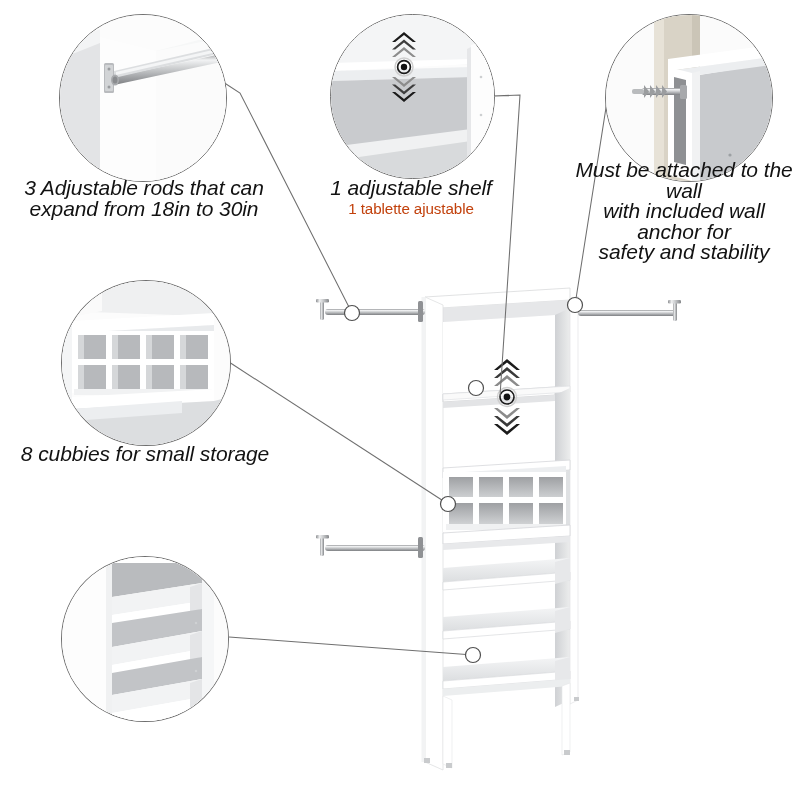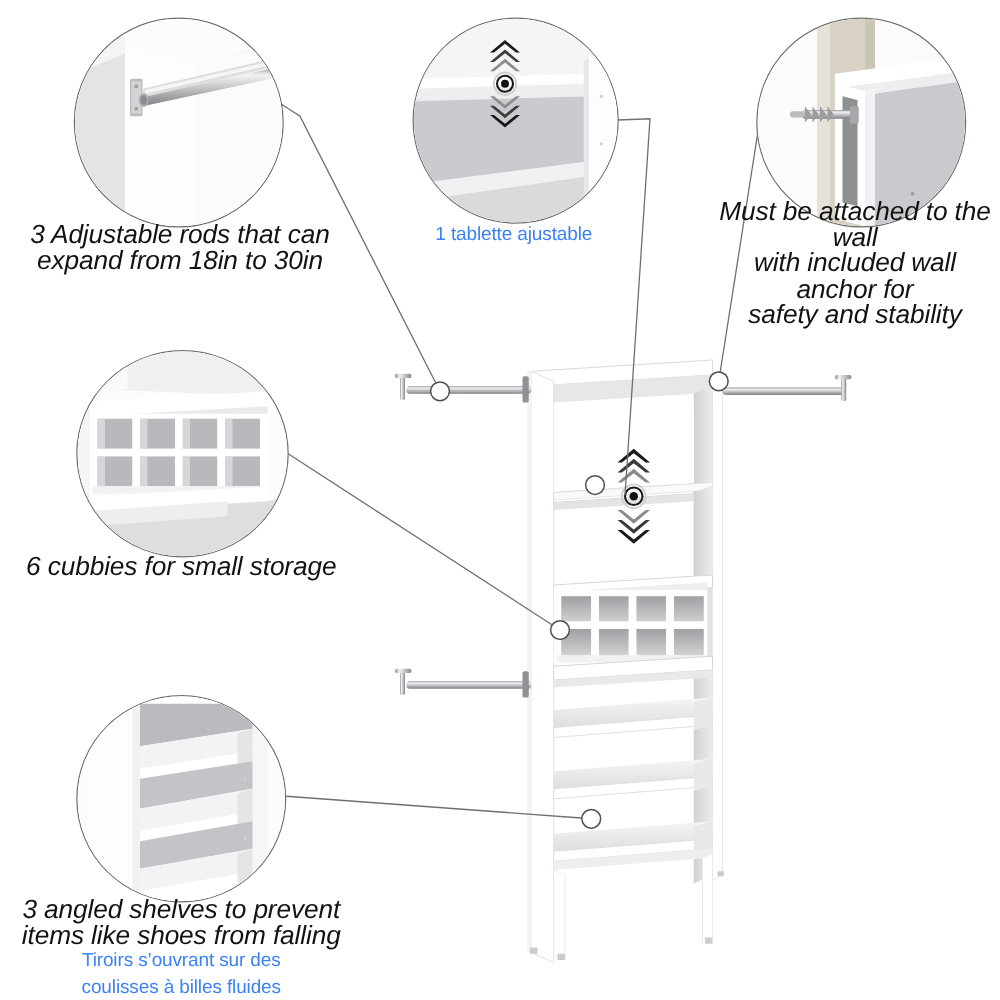--- a/index.html
+++ b/index.html
@@ -50,21 +50,21 @@
   .caption .en {
     color: #121212;
     font-size: 21px;
     line-height: 20.5px;
     font-weight: 400;
     letter-spacing: -0.1px;
     white-space: pre-line;
     font-style: italic;
   }
   .caption .fr {
-    color: #3b82f6;
+    color: #c2410c;
     font-size: 15.2px;
     line-height: 20.5px;
     font-weight: 400;
     letter-spacing: -0.1px;
     white-space: pre-line;
   }
 </style>
 </head>
 <body>
 
@@ -438,33 +438,28 @@
       <circle cx="134" cy="114" r="1.2" fill="#cfd1d3"></circle>
     </svg>
   </div>
 
   <div class="caption" style="left:14px; top:178px; width:260px;">
     <div class="en">3 Adjustable rods that can
 expand from 18in to 30in</div>
   </div>
 
   <div class="caption" style="left:316px; top:178px; width:190px;">
+    <div class="en">1 adjustable shelf</div>
     <div class="fr">1 tablette ajustable</div>
   </div>
 
   <div class="caption" style="left:572px; top:160px; width:224px;">
     <div class="en">Must be attached to the wall
 with included wall anchor for
 safety and stability</div>
   </div>
 
   <div class="caption" style="left:10px; top:444px; width:270px;">
-    <div class="en">6 cubbies for small storage</div>
-  </div>
-
-  <div class="caption" style="left:10px; top:718px; width:270px;">
-    <div class="en">3 angled shelves to prevent
-items like shoes from falling</div>
-    <div class="fr">Tiroirs s’ouvrant sur des
-coulisses à billes fluides</div>
-  </div>
+    <div class="en">8 cubbies for small storage</div>
+  </div>
+
 
 </div>
 
 </body></html>

